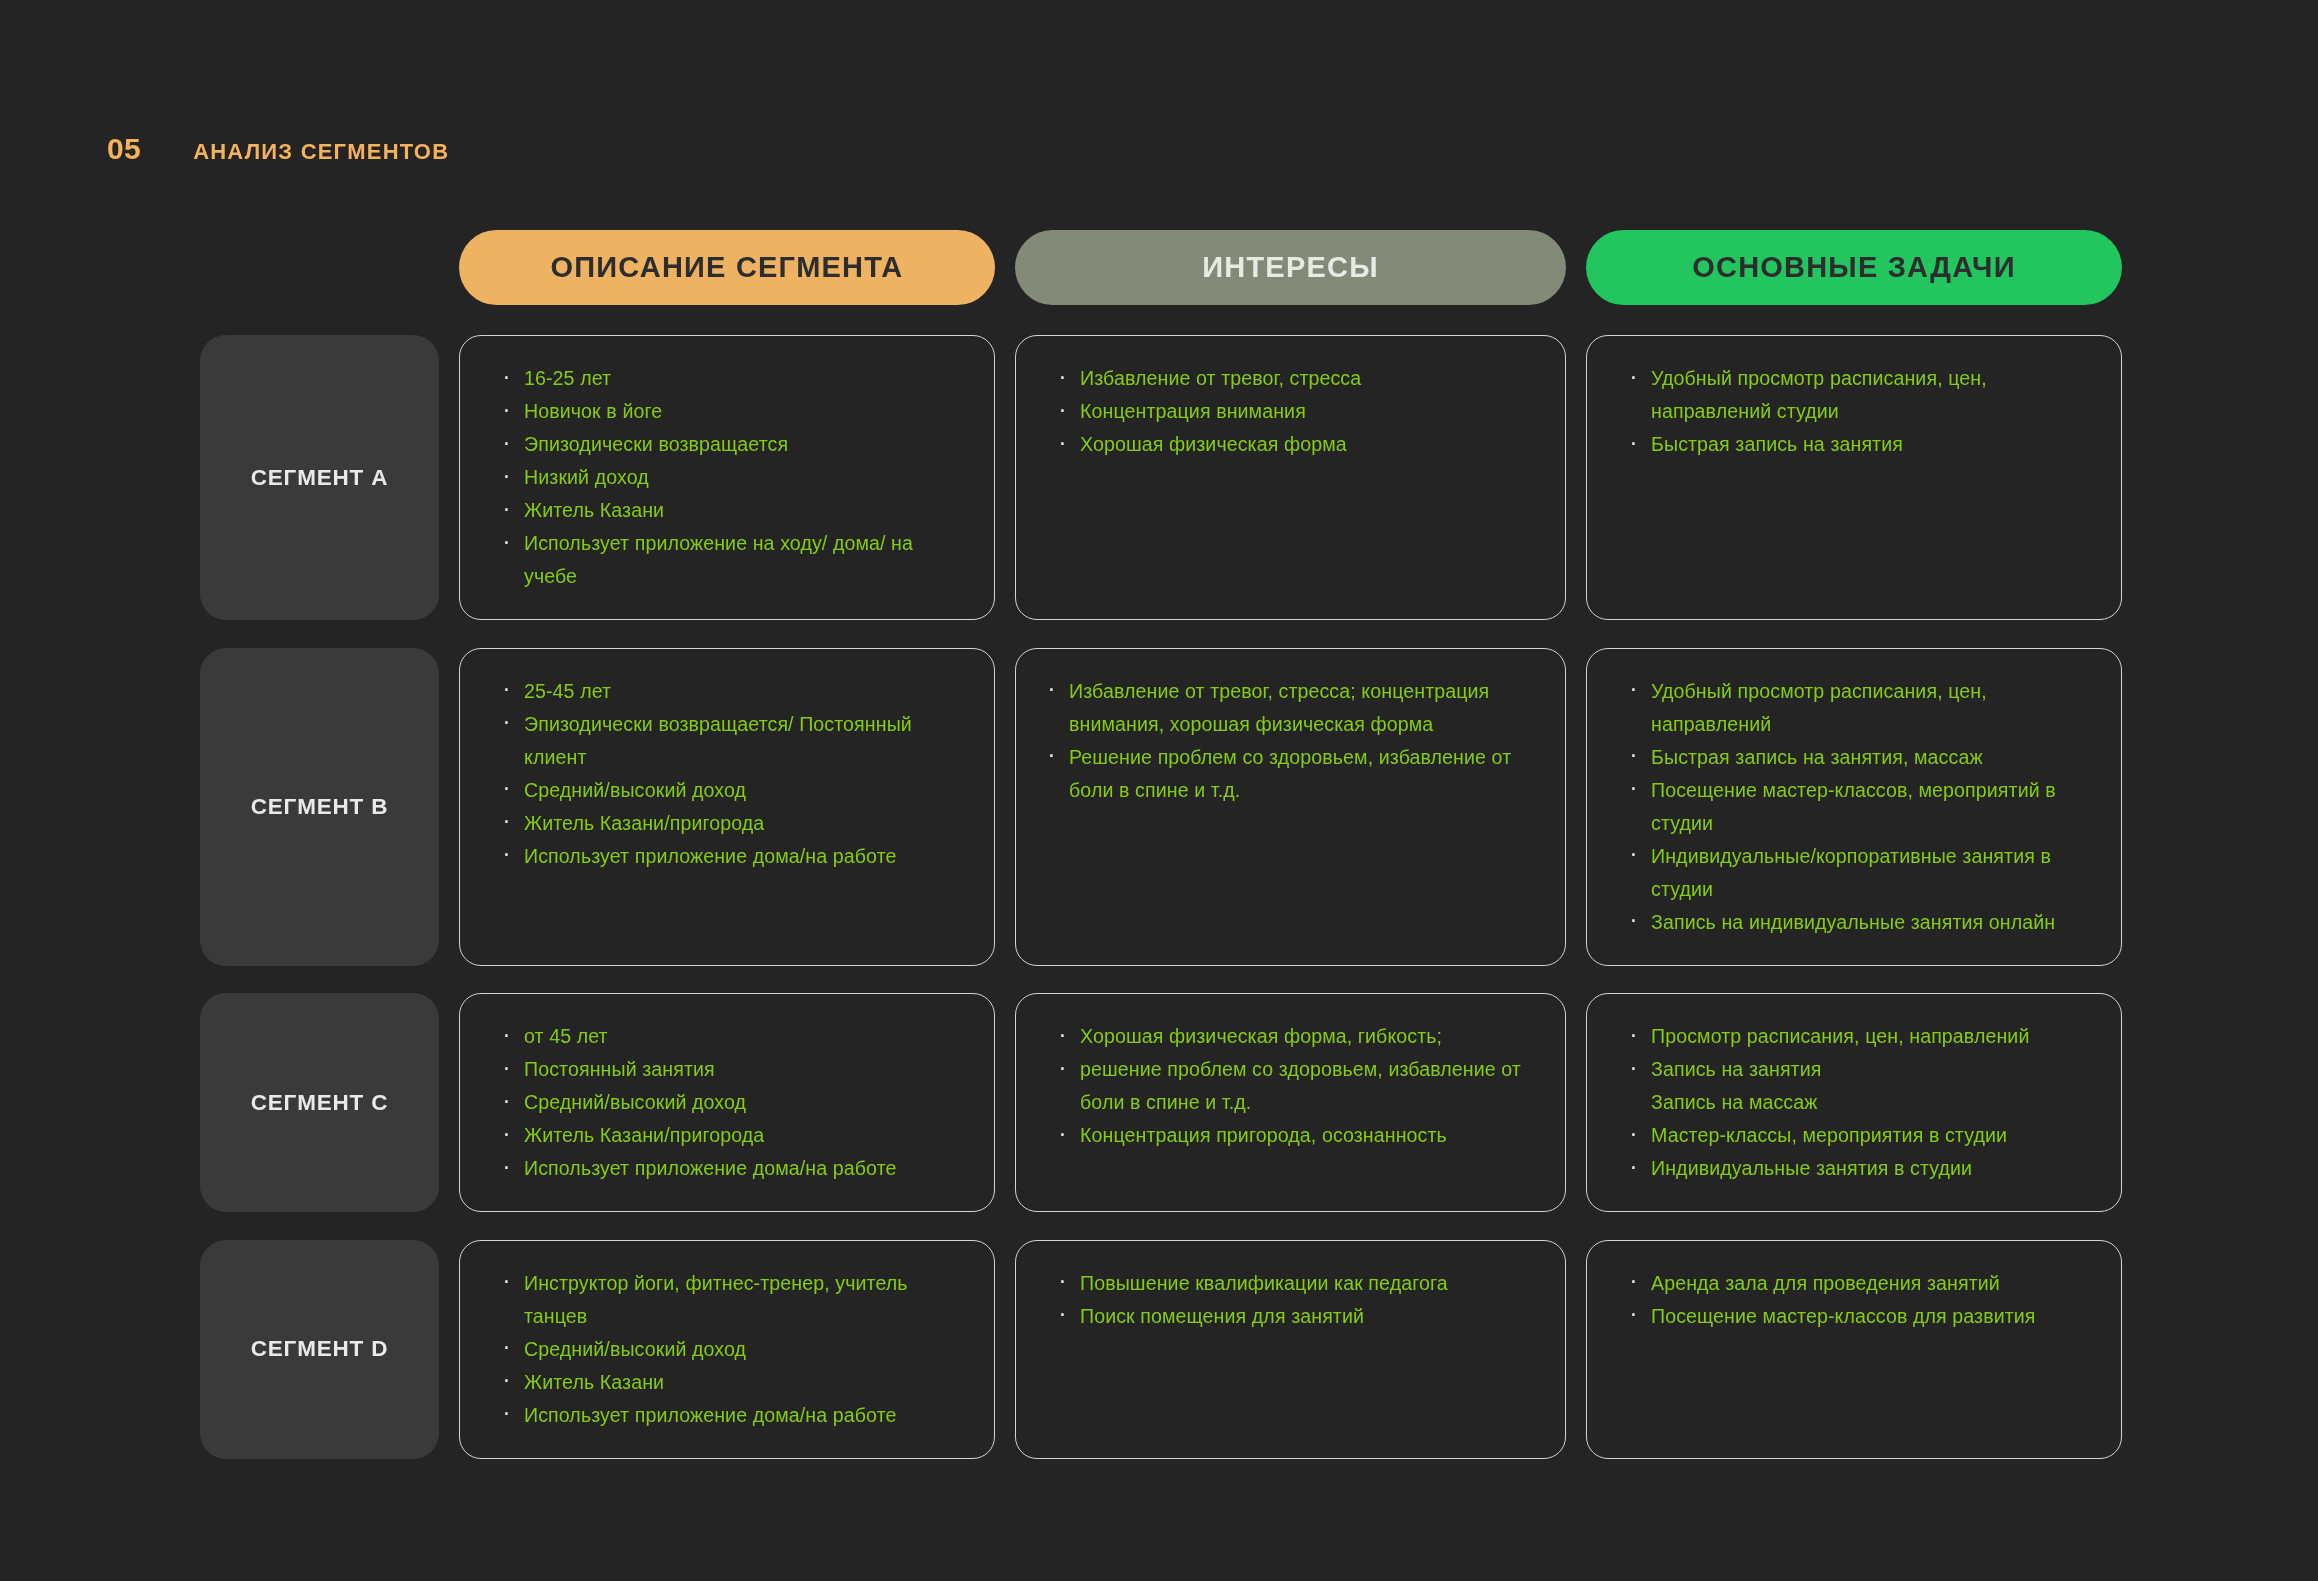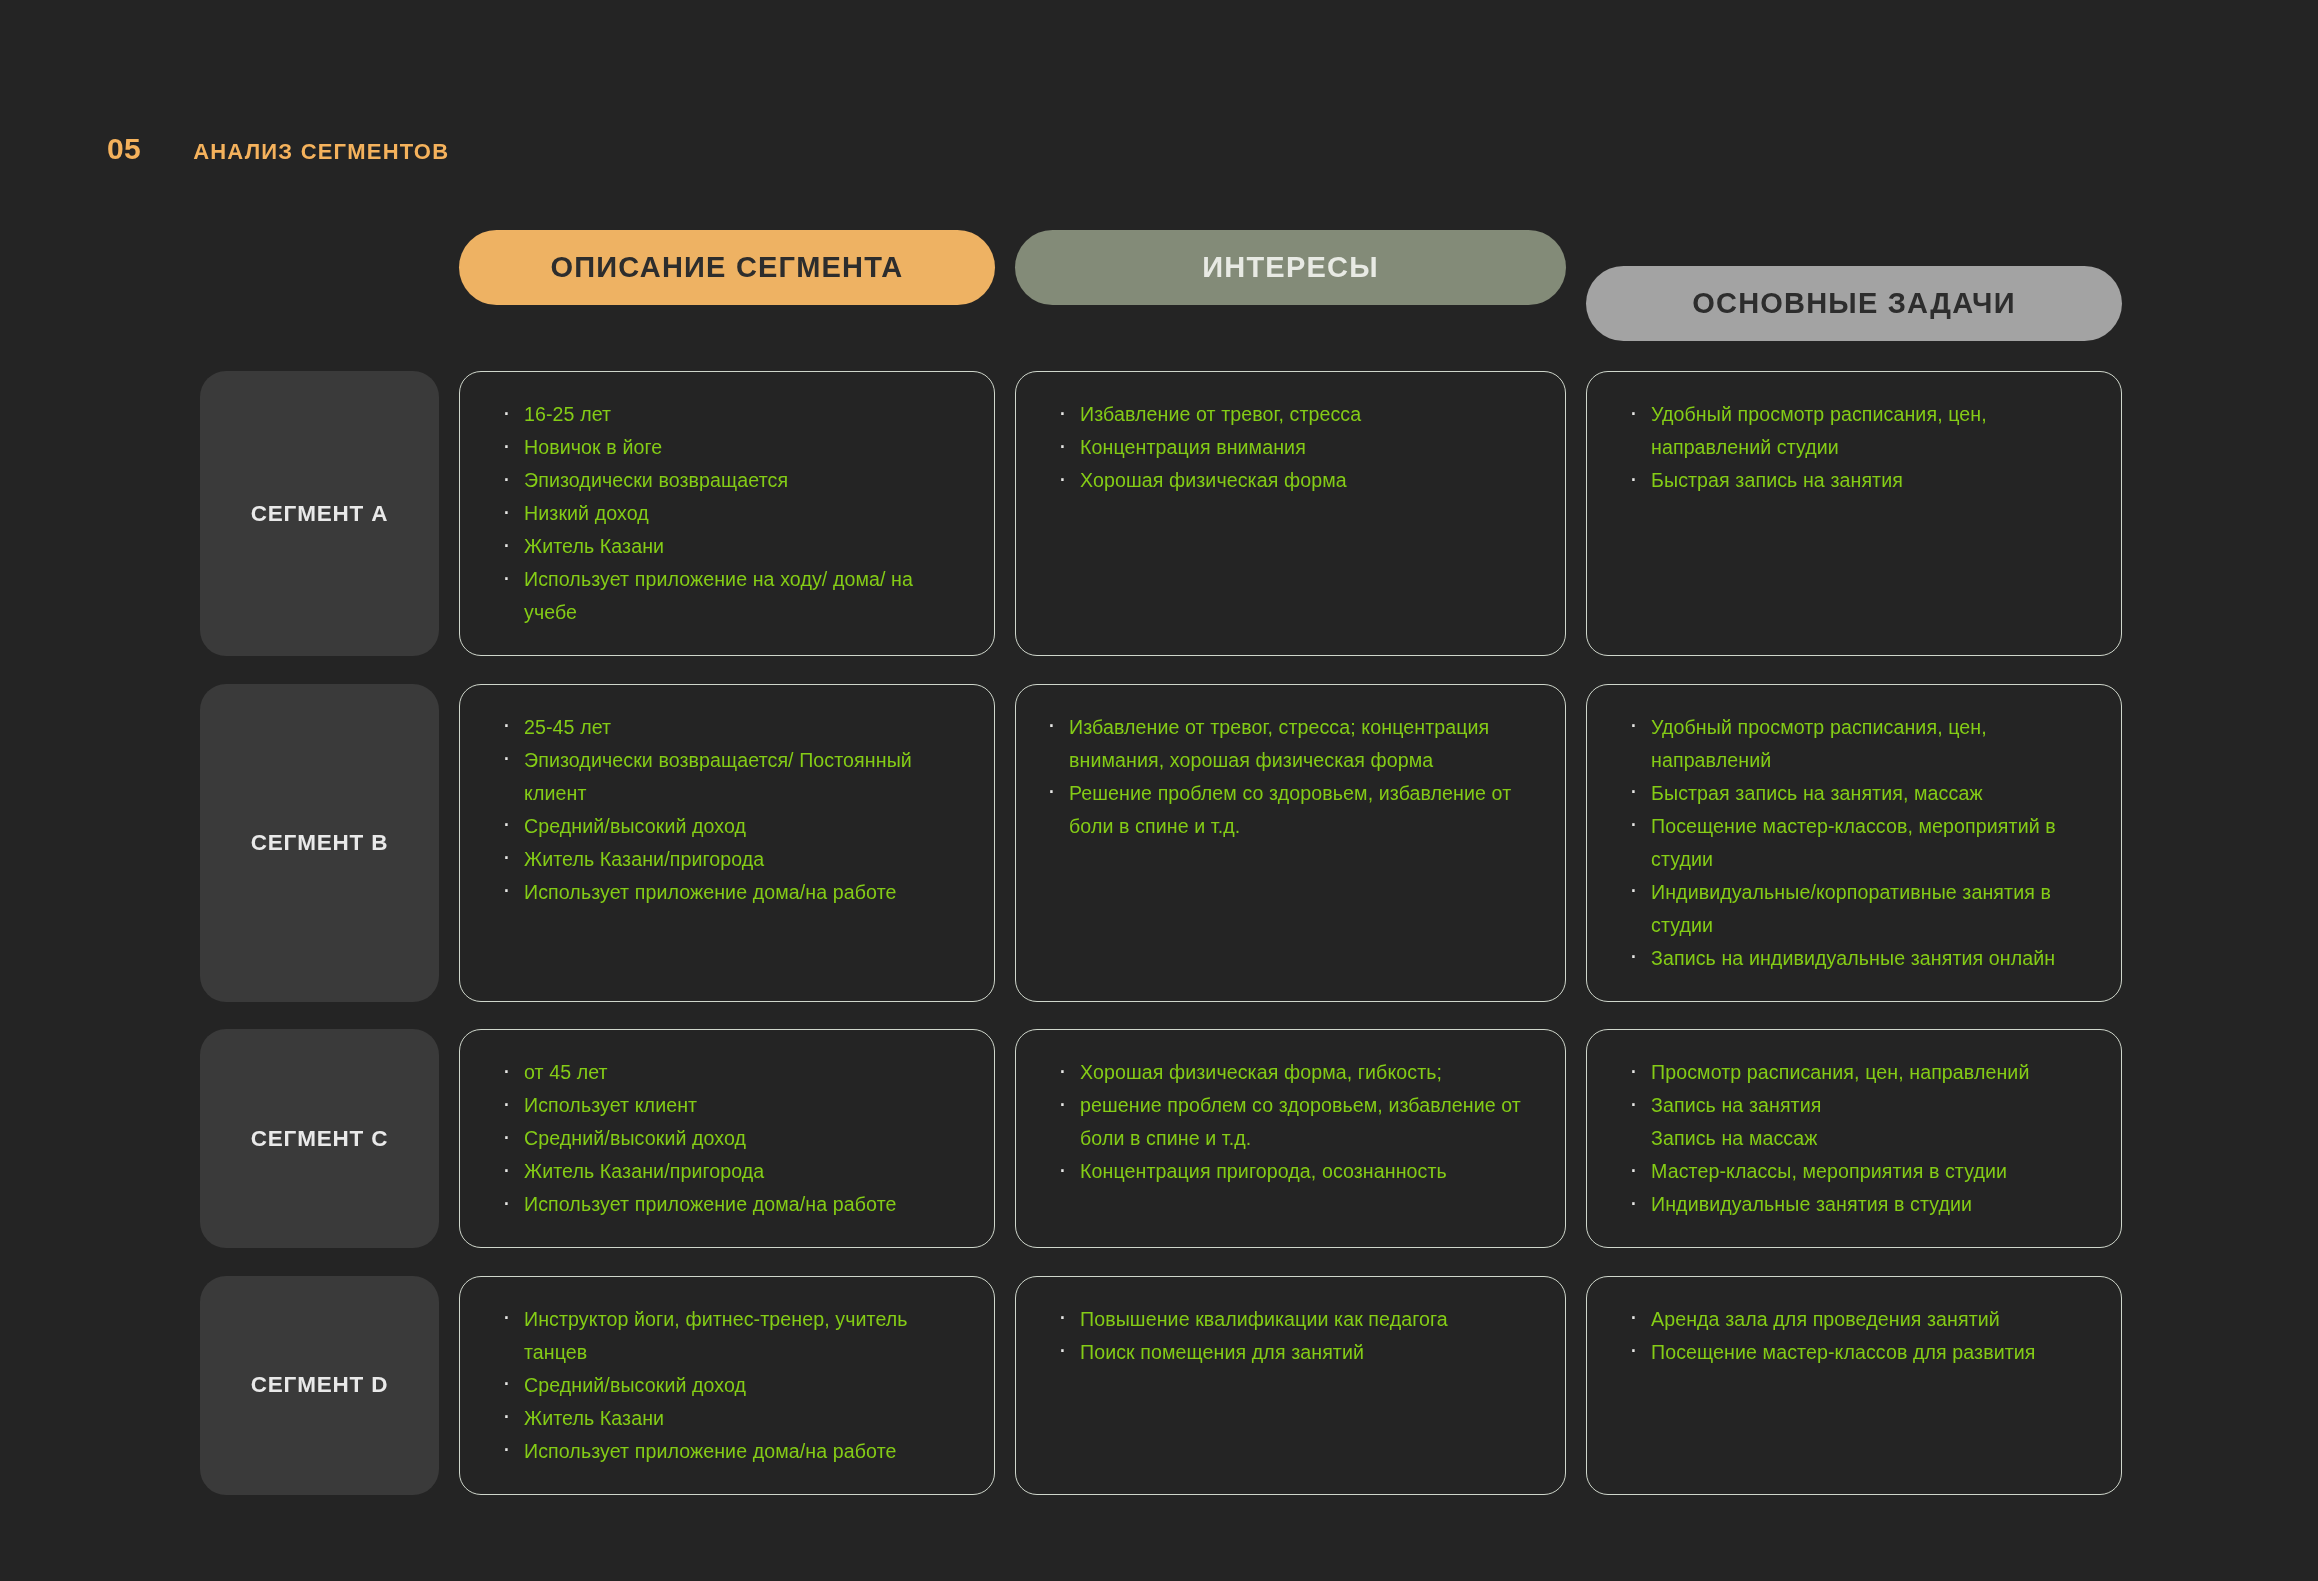--- a/index.html
+++ b/index.html
@@ -63,21 +63,21 @@
     border-radius: 38px;
     display: flex;
     align-items: center;
     justify-content: center;
     font-size: 29px;
     font-weight: 700;
     letter-spacing: 1.2px;
   }
   .pill-desc  { background: #eeb263; color: #2d2d2d; }
   .pill-int   { background: #838b78; color: #e8eae4; }
-  .pill-tasks { background: #a3a3a3; color: #2d2d2d; margin-top: 36px; }
+  .pill-tasks { background: #22c55e; color: #2d2d2d; }
   .pill-spacer { visibility: hidden; }
 
   
   .body-row { margin-bottom: 27.5px; }
 
   .seg-card {
     background: #3a3a3a;
     border-radius: 26px;
     display: flex;
     align-items: center;
@@ -192,21 +192,21 @@
             </ul>
           </div>
         </div>
         <div class="grid-row body-row">
           <div class="col-label seg-card">
             <span>СЕГМЕНТ C</span>
           </div>
           <div class="col-desc content-card" style="min-height: 181px;">
             <ul class="bullet-list">
               <li class="bulleted">от 45 лет</li>
-              <li class="bulleted">Использует клиент</li>
+              <li class="bulleted">Постоянный занятия</li>
               <li class="bulleted">Средний/высокий доход</li>
               <li class="bulleted">Житель Казани/пригорода</li>
               <li class="bulleted">Использует приложение дома/на работе</li>
             </ul>
           </div>
           <div class="col-int content-card" style="min-height: 181px;">
             <ul class="bullet-list">
               <li class="bulleted">Хорошая физическая форма, гибкость;</li>
               <li class="bulleted">решение проблем со здоровьем, избавление от боли в спине и т.д.</li>
               <li class="bulleted">Концентрация пригорода, осознанность</li>

